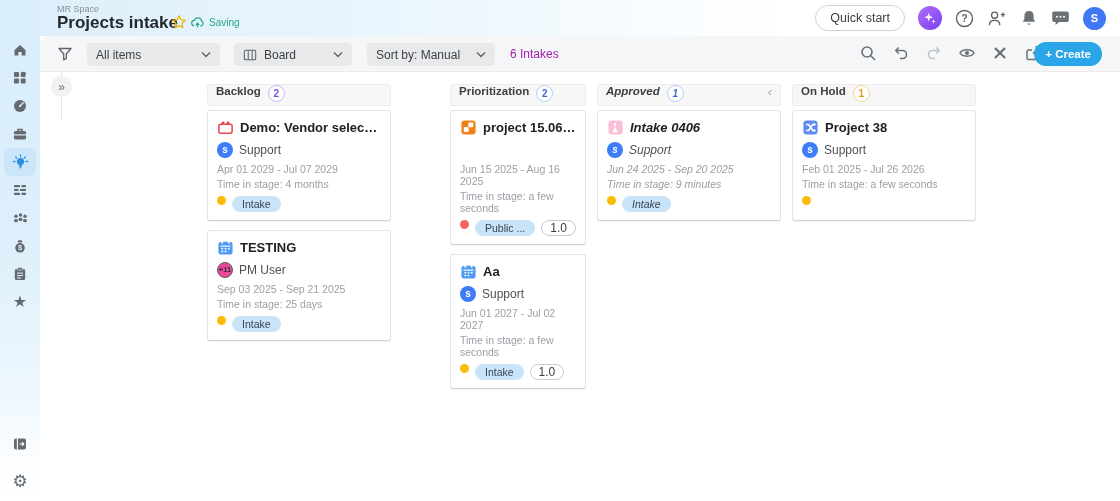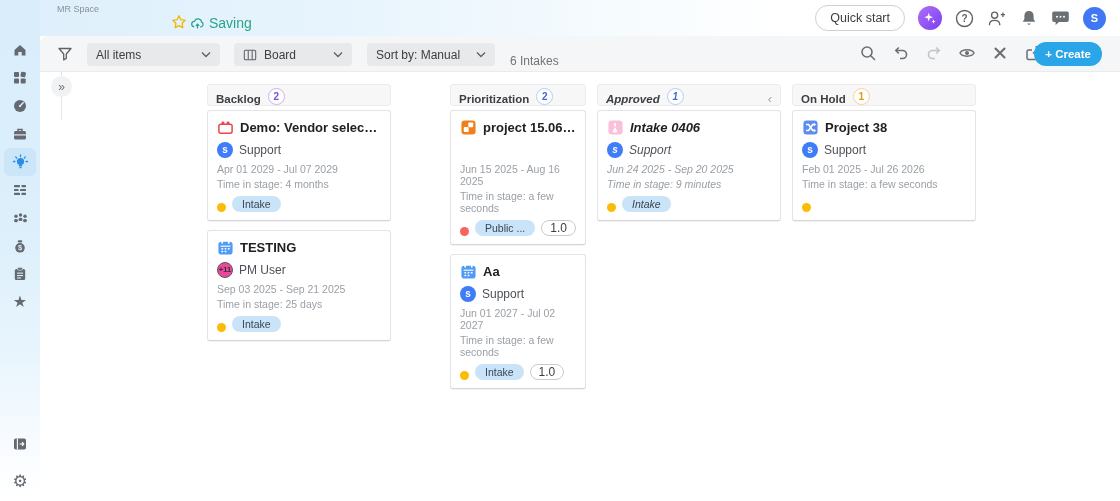--- a/index.html
+++ b/index.html
@@ -8,21 +8,21 @@
   .app { position:relative; width:1024px; height:501px; }
 
   
   .header-band { position:absolute; left:0; top:0; width:1120px; height:36px;
     background:linear-gradient(90deg,#ddeffb 0%,#e7f4fd 30%,#f6fbfe 55%,#ffffff 70%); }
   .logo { position:absolute; left:9px; top:4px; width:26px; height:28px; cursor:pointer; }
   .space-name { position:absolute; left:57px; top:4px; font-size:9px; color:#8a9097; }
   .page-title { position:absolute; left:57px; top:13px; font-size:17px; font-weight:bold; color:#24292e; }
   .fav-star { position:absolute; left:171px; top:14px; width:16px; height:16px; }
   .saving-wrap { position:absolute; left:190px; top:15px; display:flex; align-items:center; gap:4px; }
-  .saving-label { font-size:14px; color:#27a58b; }
+  .saving-label { font-size:10px; color:#27a58b; }
   .header-right { position:absolute; right:14px; top:5px; height:26px; display:flex; align-items:center; gap:13px; }
   .quick-start { height:26px; padding:0 14px; border:1px solid #ccd1d6; border-radius:14px;
     background:#fff; font-size:12.5px; color:#3c4043; display:flex; align-items:center; cursor:pointer; }
   .hicon { width:19px; height:19px; display:flex; align-items:center; justify-content:center; cursor:pointer; }
   .ai-circle { width:24px; height:24px; border-radius:50%;
     background:linear-gradient(135deg,#b06ef7 0%,#7b3ff2 100%);
     display:flex; align-items:center; justify-content:center; cursor:pointer; }
   .avatar-top { width:23px; height:23px; border-radius:50%; background:#4077f5; color:#fff;
     font-size:11px; font-weight:bold; display:flex; align-items:center; justify-content:center; cursor:pointer; }
 
@@ -39,38 +39,38 @@
   
   .toolbar { position:absolute; left:40px; top:36px; width:1080px; height:36px;
     background:#f5f6f7; border-bottom:1px solid #ebebeb; border-top-left-radius:8px; }
   .funnel { position:absolute; left:17px; top:10px; width:16px; height:16px; cursor:pointer; }
   .tb-pill { position:absolute; top:7px; height:23px; background:#e8e9eb; border-radius:4px;
     display:flex; align-items:center; padding:0 9px; gap:7px; font-size:12px; color:#3c4043; cursor:pointer; }
   .tb-pill .grow { flex:1; }
   .pill-allitems { left:47px; width:133px; }
   .pill-board   { left:194px; width:118px; }
   .pill-sort    { left:327px; width:128px; }
-  .tb-count { position:absolute; left:470px; top:11px; font-size:12px; color:#737373;margin-top:7px; }
+  .tb-count { position:absolute; left:470px; top:11px; font-size:12px; color:#a21caf; }
   .tb-right { position:absolute; right:78px; top:8px; display:flex; align-items:center; gap:15px; }
   .tb-icon { width:18px; height:18px; cursor:pointer; }
   .create-btn { position:absolute; right:18px; top:6px; height:24px; padding:0 11px; border-radius:13px;
     background:#2aa5e8; color:#fff; font-size:11.5px; font-weight:bold;
     display:flex; align-items:center; cursor:pointer; }
 
   
   .main { position:absolute; left:40px; top:72px; width:1080px; height:429px; background:#fff; }
   .panel-divider { position:absolute; left:21px; top:0; width:1px; height:48px; background:#e6e6e6; }
   .expand-btn { position:absolute; left:11px; top:4px; width:21px; height:21px; border-radius:50%;
     background:#f1f2f3; color:#6b7075; font-size:12px; display:flex; align-items:center;
     justify-content:center; cursor:pointer; }
 
   .col { position:absolute; top:12px; width:184px; }
   .col-0 { left:167px; } .col-1 { left:362px;padding-left:48px; } .col-2 { left:557px;font-style:italic; } .col-3 { left:752px; }
   .col-header { height:22px; background:#f7f7f8; border:1px solid #ececec; border-radius:3px;
-    display:flex; align-items:flex-end; padding:0 8px; gap:7px; }
+    display:flex; align-items:flex-start; padding:0 8px; gap:7px; }
   .col-name { font-size:11.5px; font-weight:bold; color:#3c4043; }
   .col-badge { min-width:17px; height:17px; padding:0 2px; border-radius:50%; background:#fff;
     display:flex; align-items:center; justify-content:center; font-size:10px; font-weight:bold; }
   .badge-purple { border:1px solid #c9b1f4; color:#7e4fd8; }
   .badge-blue   { border:1px solid #b3cdf8; color:#3d6bd8; }
   .badge-yellow { border:1px solid #f5d48e; color:#df9a10; }
   .col-collapse { margin-left:auto; color:#9aa0a6; font-size:13px; cursor:pointer; line-height:1; }
 
   .card { margin-top:4px; background:#fff; border:1px solid #e4e4e7; border-bottom-color:#d4d4d8;
     border-radius:3px; box-shadow:0 1px 1px rgba(0,0,0,.05); padding:7px 9px 8px 9px;
@@ -82,38 +82,39 @@
   .assignee-row { display:flex; align-items:center; gap:6px; height:17px; margin-top:4px; }
   .assignee-row.empty { visibility:hidden; }
   .avatar-sm { width:16px; height:16px; border-radius:50%; background:#3f7df8; color:#fff;
     font-size:10px; font-weight:bold; display:flex; align-items:center; justify-content:center; }
   .avatar-count { width:16px; height:16px; border-radius:50%; background:#ec4899;
     border:1.5px solid #55595e; color:#2f3237; font-size:7.5px; font-weight:bold;
     display:flex; align-items:center; justify-content:center; }
   .assignee-name { font-size:12px; color:#4d5156; }
   .card-dates { margin-top:5px; font-size:10.5px; color:#9aa0a6; }
   .card-stage { margin-top:3px; font-size:10.5px; color:#9aa0a6; }
-  .pill-row { display:flex; align-items:flex-end; gap:6px; margin-top:6px; height:16px; }
+  .pill-row { display:flex; align-items:flex-start; gap:6px; margin-top:6px; height:16px; }
   .dot { width:9px; height:9px; border-radius:50%; flex:none; }
   .dot-yellow { background:#fbbc05; } .dot-red { background:#f4665c; }
   .tag-pill { height:16px; padding:0 10px; border-radius:8px; background:#c9e4f9;
     font-size:10.5px; color:#394653; display:flex; align-items:center; }
   .ver-pill { height:16px; padding:0 8px; border-radius:8px; background:#fff;
     border:1px solid #c7cbd0; font-size:12px; color:#3c4043; display:flex; align-items:center; }
 </style>
 </head>
 <body>
 
 <div class="app">
 
   <div class="header-band">
     <svg class="logo" viewBox="0 0 26 28">
       <path d="M7 25 V10.5 a7.5 7.5 0 1 1 7.5 7.5" fill="none" stroke="#3b9ddc" stroke-width="6" stroke-linecap="round"></path>
     </svg>
     <div class="space-name">MR Space</div>
+    <div class="page-title">Projects intake</div>
     <svg class="fav-star" viewBox="0 0 16 16">
       <path d="M8 1.8 L9.9 5.7 L14.2 6.3 L11.1 9.3 L11.8 13.6 L8 11.6 L4.2 13.6 L4.9 9.3 L1.8 6.3 L6.1 5.7 Z" fill="none" stroke="#f2b600" stroke-width="1.3" stroke-linejoin="round"></path>
     </svg>
     <div class="saving-wrap">
       <svg width="15" height="14" viewBox="0 0 16 15">
         <path d="M4.6 11.5 a2.9 2.9 0 0 1 .2 -5.8 a3.9 3.9 0 0 1 7.6 .9 a2.6 2.6 0 0 1 -.7 5 h-.8" fill="none" stroke="#27a58b" stroke-width="1.3"></path>
         <path d="M8 13.5 V9 M6.2 10.6 L8 8.8 L9.8 10.6" fill="none" stroke="#27a58b" stroke-width="1.3"></path>
       </svg>
       <span class="saving-label">Saving</span>
     </div>

